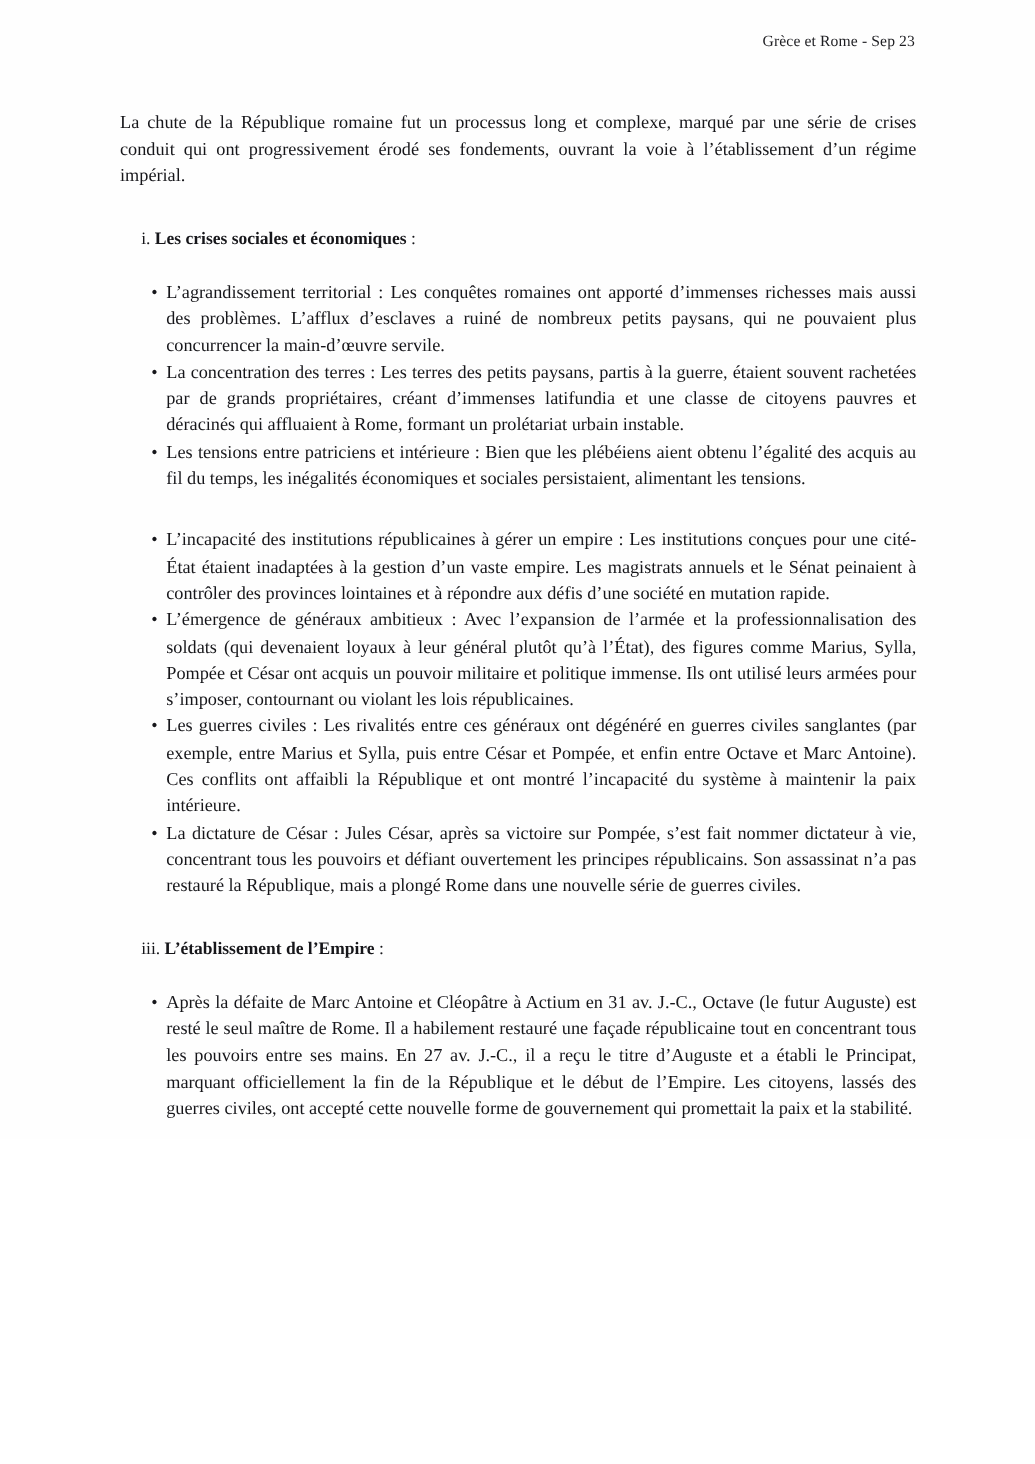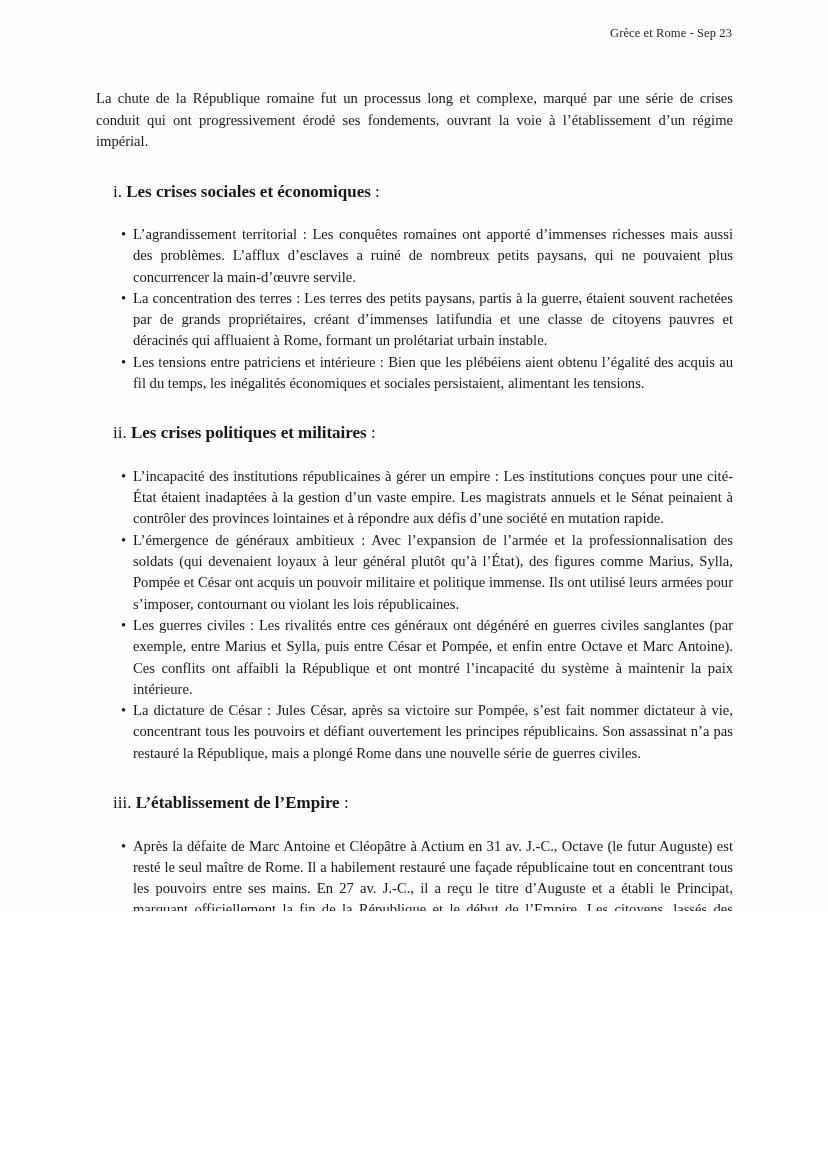--- a/index.html
+++ b/index.html
@@ -43,21 +43,21 @@
     font-size: 14.6px;
     line-height: 21.5px;
     margin: 0;
     text-align: justify;
     text-justify: inter-word;
   }
   .section {
     margin-top: 28px;
   }
   .section-heading {
-    font-size: 17px;
+    font-size: 14px;
     line-height: 21.5px;
     margin: 0 0 0 17px;
     text-align: left;
     white-space: nowrap;
   }
   .section-heading .numeral {
     font-weight: normal;
   }
   .section-heading .sh-label {
     font-weight: bold;
@@ -111,21 +111,20 @@
     <div id="sections-root">
         <div class="section">
           <p class="section-heading"><span class="numeral">i. </span><span class="sh-label">Les crises sociales et économiques</span><span> :</span></p>
           <ul class="bullets">
             <li><span class="dot">•</span><span class="lead">L’agrandissement territorial</span><span> : </span><span>Les conquêtes romaines ont apporté d’immenses richesses mais aussi des problèmes. L’afflux d’esclaves a ruiné de nombreux petits paysans, qui ne pouvaient plus concurrencer la main-d’œuvre servile.</span></li>
             <li><span class="dot">•</span><span class="lead">La concentration des terres</span><span> : </span><span>Les terres des petits paysans, partis à la guerre, étaient souvent rachetées par de grands propriétaires, créant d’immenses latifundia et une classe de citoyens pauvres et déracinés qui affluaient à Rome, formant un prolétariat urbain instable.</span></li>
             <li><span class="dot">•</span><span class="lead">Les tensions entre patriciens et intérieure</span><span> : </span><span>Bien que les plébéiens aient obtenu l’égalité des acquis au fil du temps, les inégalités économiques et sociales persistaient, alimentant les tensions.</span></li>
           </ul>
         </div>
         <div class="section">
-          <p class="section-heading"><span class="numeral">ii. </span><span class="sh-label">Les crises politiques et militaires</span><span> :</span></p>
           <ul class="bullets">
             <li><span class="dot">•</span><span class="lead">L’incapacité des institutions républicaines à gérer un empire</span><span> : </span><span>Les institutions conçues pour une cité-État étaient inadaptées à la gestion d’un vaste empire. Les magistrats annuels et le Sénat peinaient à contrôler des provinces lointaines et à répondre aux défis d’une société en mutation rapide.</span></li>
             <li><span class="dot">•</span><span class="lead">L’émergence de généraux ambitieux</span><span> : </span><span>Avec l’expansion de l’armée et la professionnalisation des soldats (qui devenaient loyaux à leur général plutôt qu’à l’État), des figures comme Marius, Sylla, Pompée et César ont acquis un pouvoir militaire et politique immense. Ils ont utilisé leurs armées pour s’imposer, contournant ou violant les lois républicaines.</span></li>
             <li><span class="dot">•</span><span class="lead">Les guerres civiles</span><span> : </span><span>Les rivalités entre ces généraux ont dégénéré en guerres civiles sanglantes (par exemple, entre Marius et Sylla, puis entre César et Pompée, et enfin entre Octave et Marc Antoine). Ces conflits ont affaibli la République et ont montré l’incapacité du système à maintenir la paix intérieure.</span></li>
             <li><span class="dot">•</span><span class="lead">La dictature de César</span><span> : </span><span>Jules César, après sa victoire sur Pompée, s’est fait nommer dictateur à vie, concentrant tous les pouvoirs et défiant ouvertement les principes républicains. Son assassinat n’a pas restauré la République, mais a plongé Rome dans une nouvelle série de guerres civiles.</span></li>
           </ul>
         </div>
         <div class="section">
           <p class="section-heading"><span class="numeral">iii. </span><span class="sh-label">L’établissement de l’Empire</span><span> :</span></p>
           <ul class="bullets">

